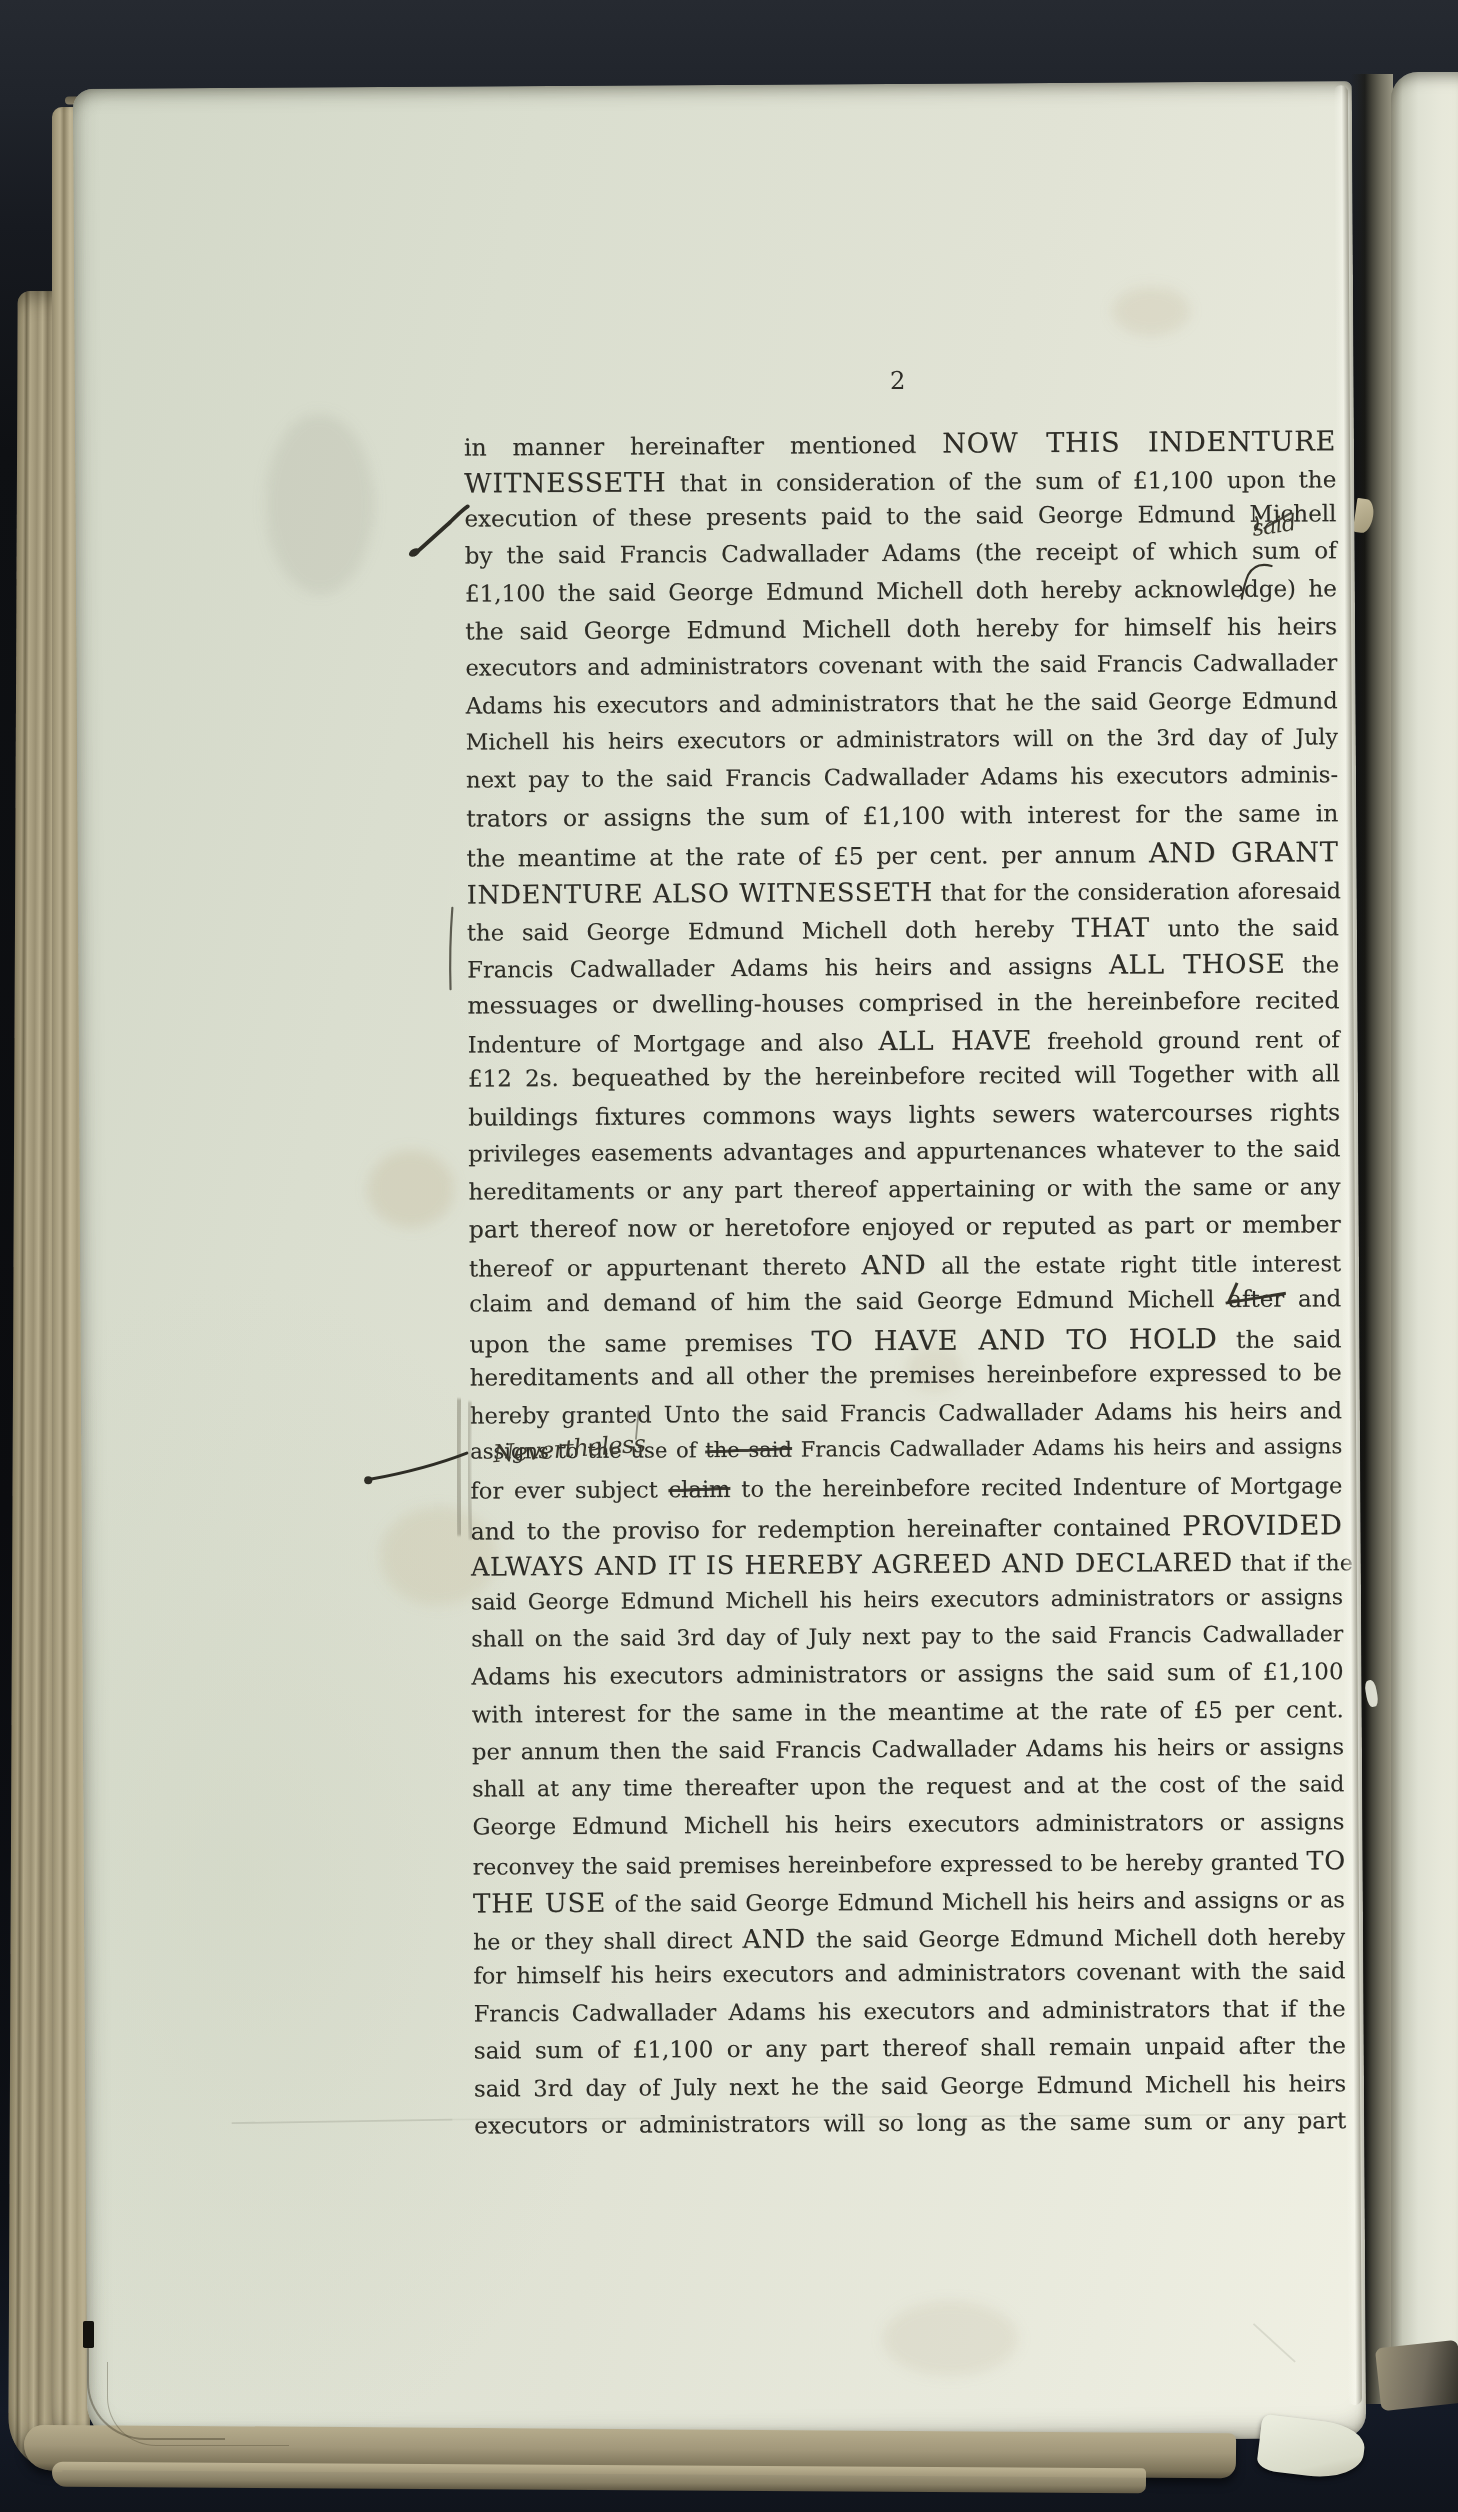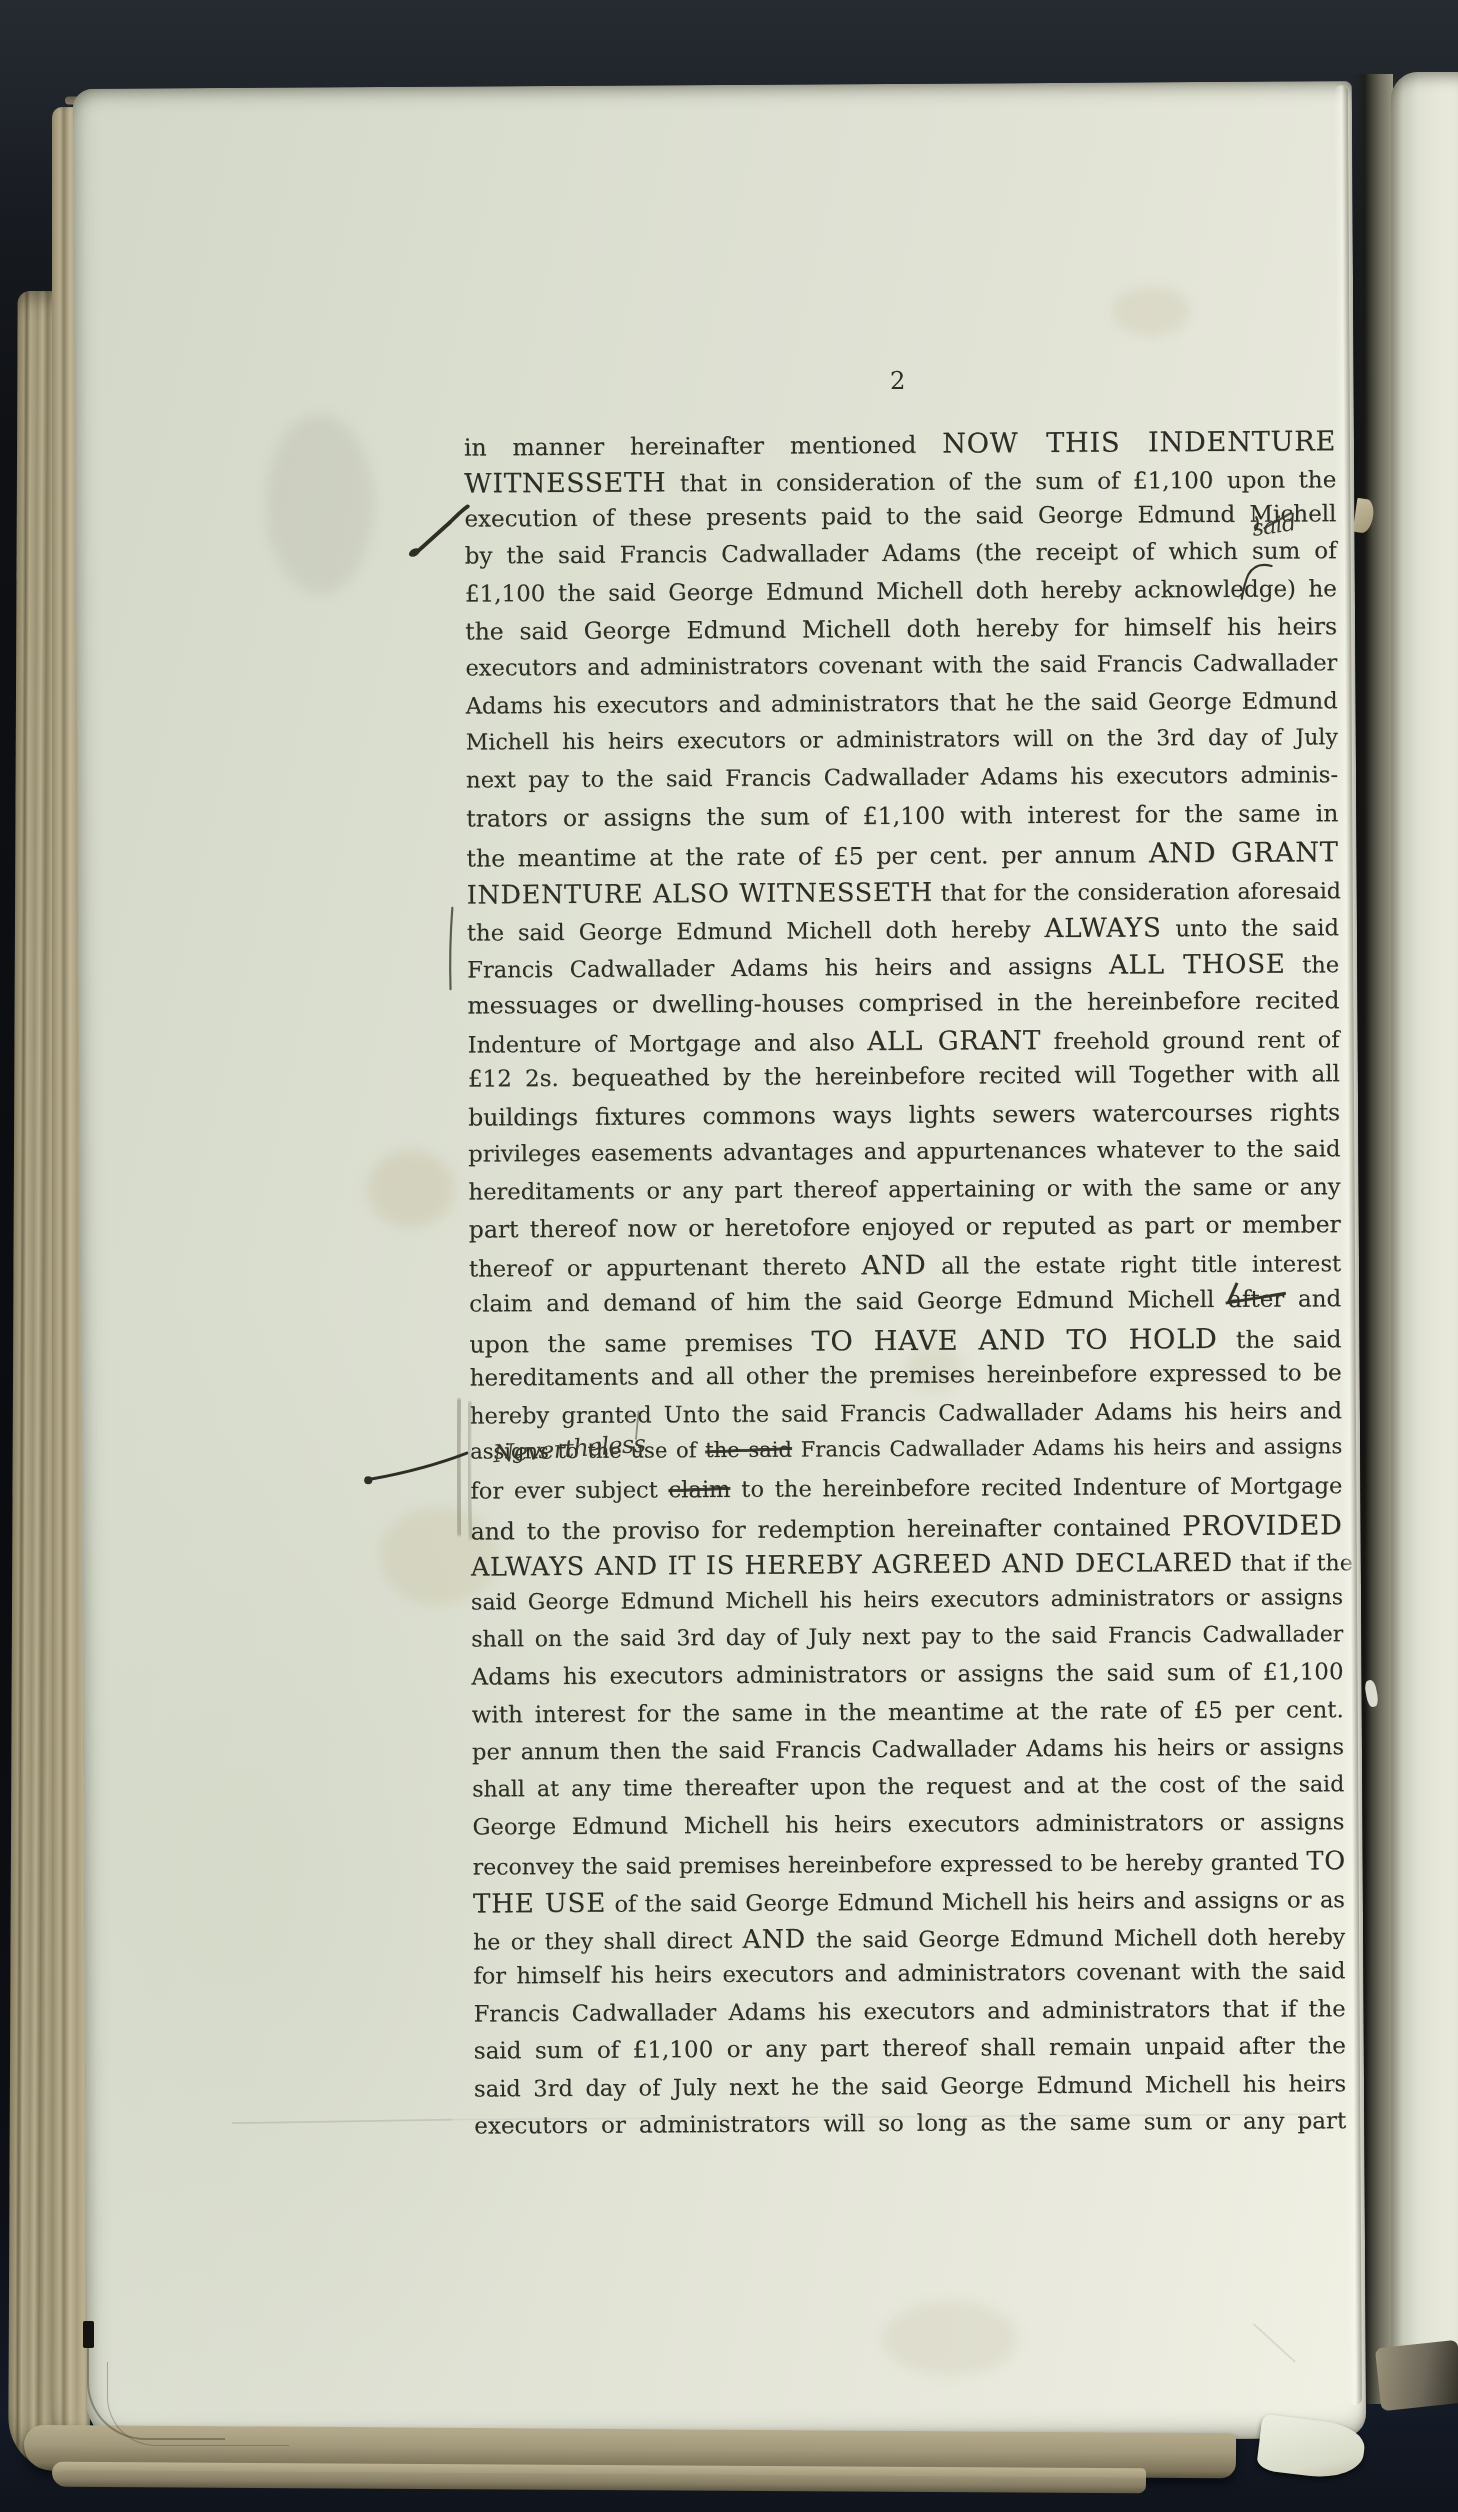--- a/index.html
+++ b/index.html
@@ -116,24 +116,24 @@
         <div class="line" style="top: 112px; font-size: 23px;"><span>by the said Francis Cadwallader Adams (the receipt of which sum of</span></div>
         <div class="line" style="top: 150px; font-size: 23px;"><span>£1,100 the said George Edmund Michell doth hereby acknowledge) he</span></div>
         <div class="line" style="top: 187px; font-size: 23.5px;"><span>the said George Edmund Michell doth hereby for himself his heirs</span></div>
         <div class="line" style="top: 224px; font-size: 22.6px;"><span>executors and administrators covenant with the said Francis Cadwallader</span></div>
         <div class="line" style="top: 262px; font-size: 22.6px;"><span>Adams his executors and administrators that he the said George Edmund</span></div>
         <div class="line" style="top: 299px; font-size: 22px;"><span>Michell his heirs executors or administrators will on the 3rd day of July</span></div>
         <div class="line" style="top: 336px; font-size: 22.6px;"><span>next pay to the said Francis Cadwallader Adams his executors adminis-</span></div>
         <div class="line" style="top: 374px; font-size: 23.5px;"><span>trators or assigns the sum of £1,100 with interest for the same in</span></div>
         <div class="line" style="top: 411px; font-size: 23.5px;"><span>the meantime at the rate of £5 per cent. per annum </span><span class="caps">AND GRANT</span></div>
         <div class="line" style="top: 449px; font-size: 22px;"><span class="caps">INDENTURE ALSO WITNESSETH</span><span> that for the consideration aforesaid</span></div>
-        <div class="line" style="top: 486px; font-size: 22.6px;"><span>the said George Edmund Michell doth hereby </span><span class="caps">ALWAYS</span><span> unto the said</span></div>
+        <div class="line" style="top: 486px; font-size: 22.6px;"><span>the said George Edmund Michell doth hereby </span><span class="caps">THAT</span><span> unto the said</span></div>
         <div class="line" style="top: 523px; font-size: 22.6px;"><span>Francis Cadwallader Adams his heirs and assigns </span><span class="caps">ALL THOSE</span><span> the</span></div>
         <div class="line" style="top: 561px; font-size: 23.5px;"><span>messuages or dwelling-houses comprised in the hereinbefore recited</span></div>
-        <div class="line" style="top: 598px; font-size: 22.6px;"><span>Indenture of Mortgage and also </span><span class="caps">ALL GRANT</span><span> freehold ground rent of</span></div>
+        <div class="line" style="top: 598px; font-size: 22.6px;"><span>Indenture of Mortgage and also </span><span class="caps">ALL HAVE</span><span> freehold ground rent of</span></div>
         <div class="line" style="top: 635px; font-size: 23px;"><span>£12 2s. bequeathed by the hereinbefore recited will Together with all</span></div>
         <div class="line" style="top: 673px; font-size: 23.5px;"><span>buildings fixtures commons ways lights sewers watercourses rights</span></div>
         <div class="line" style="top: 710px; font-size: 22.6px;"><span>privileges easements advantages and appurtenances whatever to the said</span></div>
         <div class="line" style="top: 748px; font-size: 22.6px;"><span>hereditaments or any part thereof appertaining or with the same or any</span></div>
         <div class="line" style="top: 785px; font-size: 23.5px;"><span>part thereof now or heretofore enjoyed or reputed as part or member</span></div>
         <div class="line" style="top: 822px; font-size: 22.6px;"><span>thereof or appurtenant thereto </span><span class="caps">AND</span><span> all the estate right title interest</span></div>
         <div class="line" style="top: 860px; font-size: 23px;"><span>claim and demand of him the said George Edmund Michell </span><span class="slashed">after</span><span> and</span></div>
         <div class="line" style="top: 897px; font-size: 23.5px;"><span>upon the same premises </span><span class="caps">TO HAVE AND TO HOLD</span><span> the said</span></div>
         <div class="line" style="top: 934px; font-size: 23px;"><span>hereditaments and all other the premises hereinbefore expressed to be</span></div>
         <div class="line" style="top: 972px; font-size: 22.6px;"><span>hereby granted Unto the said Francis Cadwallader Adams his heirs and</span></div>

